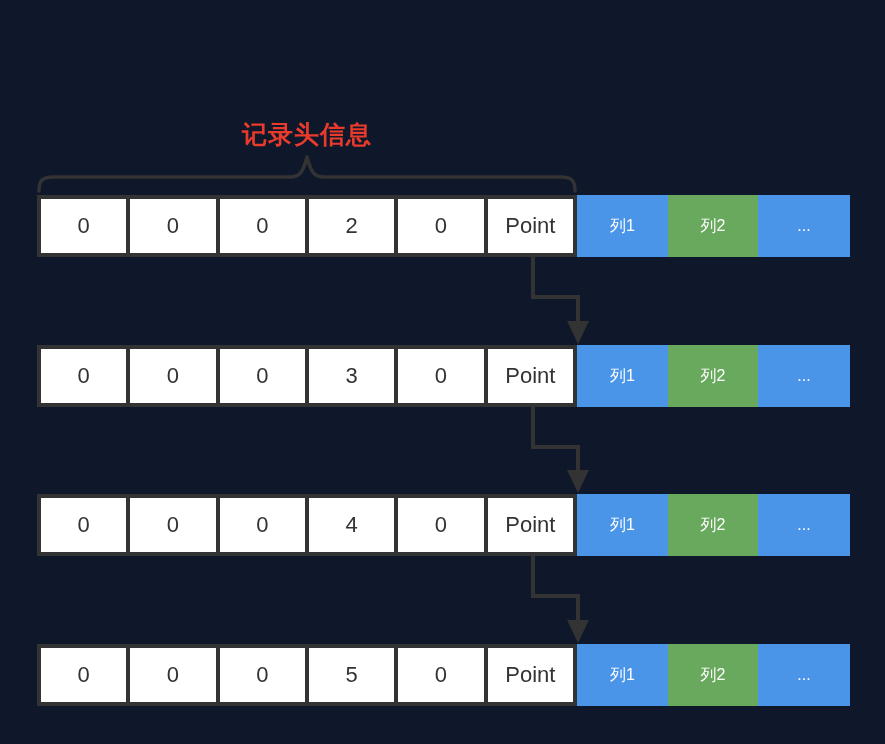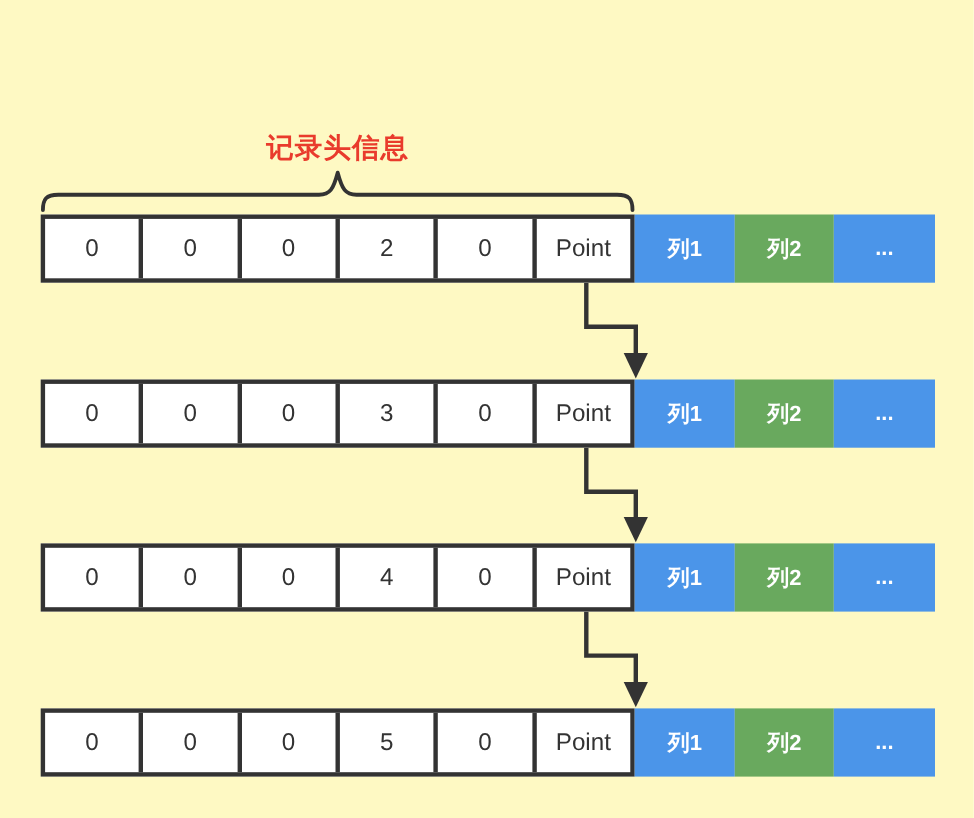--- a/index.html
+++ b/index.html
@@ -3,21 +3,21 @@
 <meta charset="utf-8">
 <style>
   html, body {
     margin: 0;
     padding: 0;
   }
   .canvas {
     position: relative;
     width: 885px;
     height: 744px;
-    background: #fef9c3;
+    background: #0f172a;
     font-family: "Liberation Sans", "DejaVu Sans", sans-serif;
     overflow: hidden;
   }
   .header-label {
     position: absolute;
     left: 37px;
     top: 118px;
     width: 540px;
     text-align: center;
     font-size: 25px;
@@ -60,23 +60,22 @@
     justify-content: center;
     font-size: 22px;
     color: #333333;
   }
   .cell:last-child { border-right: none; }
   .col {
     height: 62px;
     display: flex;
     align-items: center;
     justify-content: center;
-    font-size: 20px;
+    font-size: 16px;
     color: #ffffff;
-    font-weight: bold;
   }
   .col.c1 { width: 91px; background: #4b95e9; }
   .col.c2 { width: 90px; background: #69a95e; text-align: right; }
   .col.c3 { width: 92px; background: #4b95e9; }
 </style>
 </head>
 <body>
 
 <div class="canvas">
 

